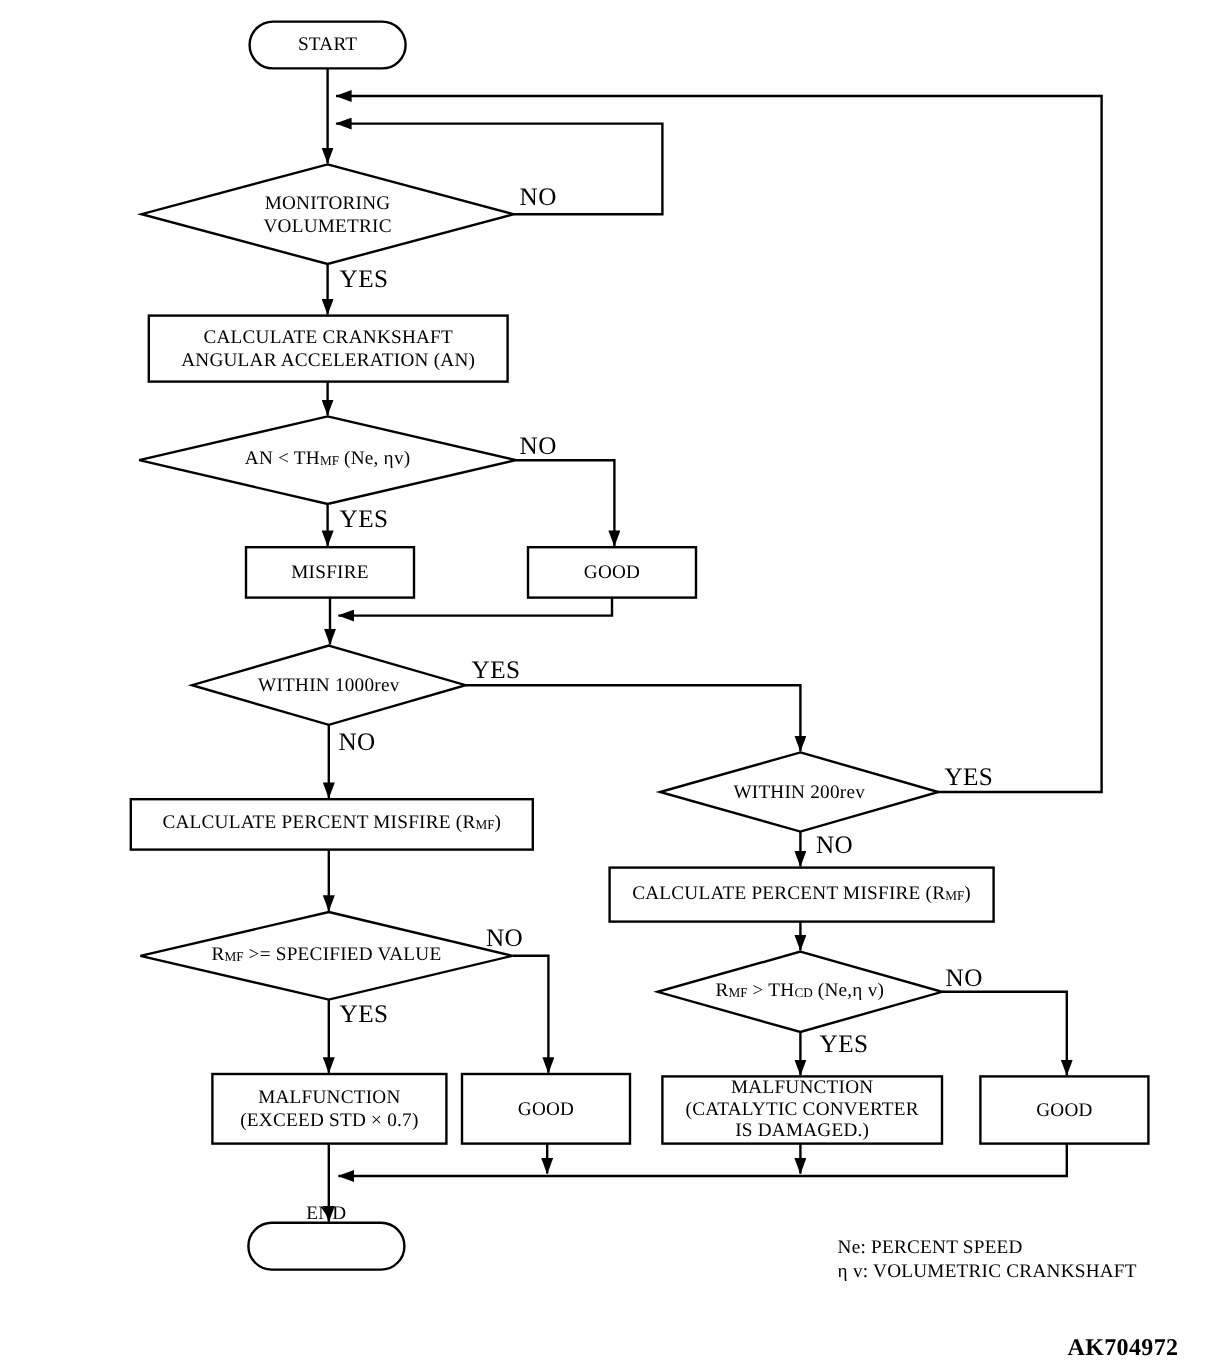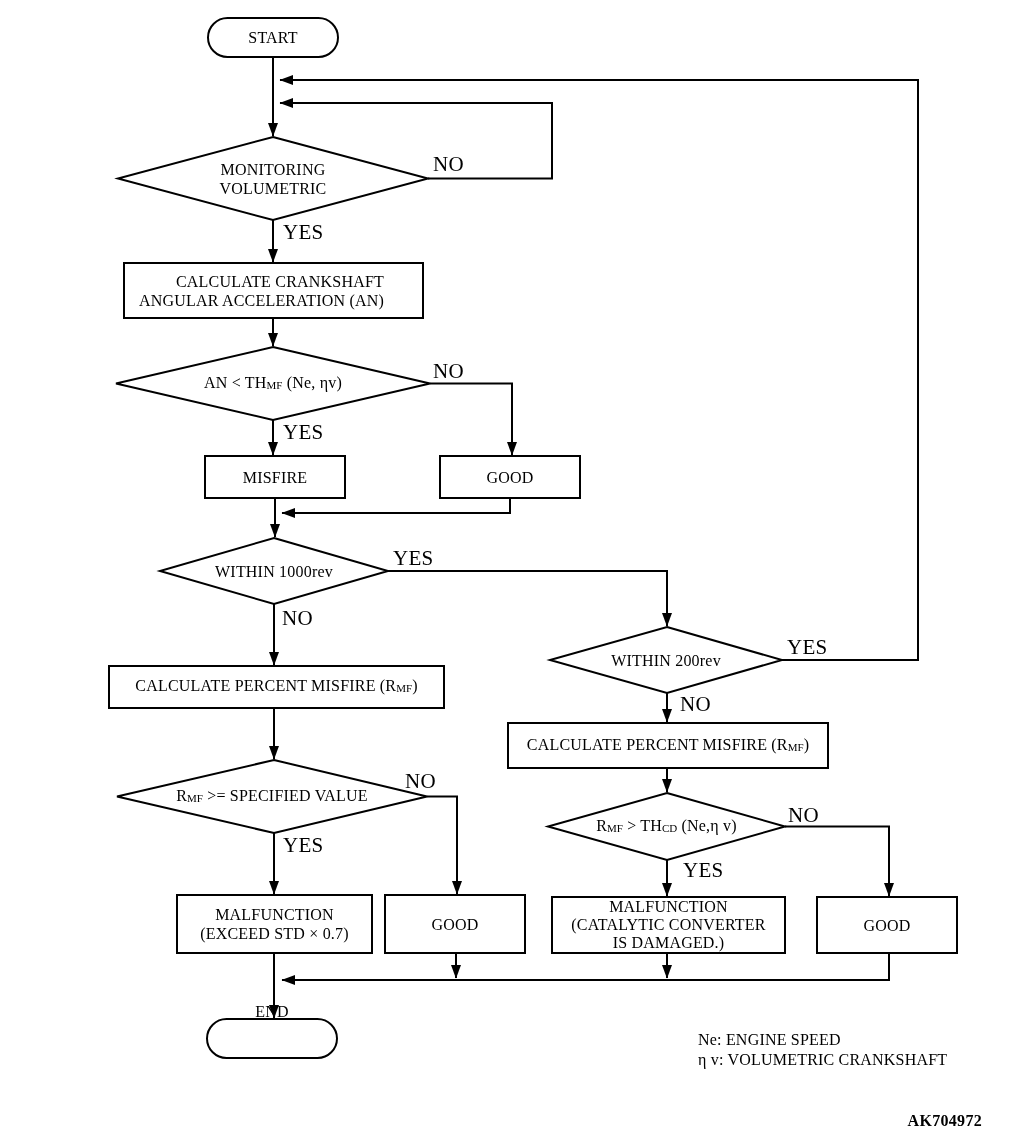--- a/index.html
+++ b/index.html
@@ -32,21 +32,21 @@
     pointer-events:none;
     white-space:nowrap;
   }
   .legend{
     position:absolute;left:698px;top:1030px;
     font-size:16px;line-height:20px;
     letter-spacing:0.2px;
   }
   .figid{
     position:absolute;right:28px;top:1112px;
-    font-size:16px;font-weight:bold;letter-spacing:0.3px;
+    font-size:20px;font-weight:bold;letter-spacing:0.3px;
   }
 </style>
 </head>
 <body>
 
 <div class="canvas">
 
   <svg class="layer" width="1010" height="1137" viewBox="0 0 1010 1137">
     <defs>
       <marker id="ah" viewBox="0 0 14 10" refX="13" refY="5" markerWidth="14" markerHeight="10" orient="auto" markerUnits="userSpaceOnUse">
@@ -104,21 +104,21 @@
     </g>
   </svg>
 
   <div class="lbl" style="left:208px;top:18px;width:130px;height:39px;">START</div>
 
   <div class="lbl" style="left:118px;top:137px;width:310px;height:83px;">
     <span><span>MONITORING</span><br>
     <span>VOLUMETRIC</span></span>
   </div>
 
-  <div class="lbl" style="left:112px;top:263px;width:299px;height:55px;text-align:right;">
+  <div class="lbl" style="left:124px;top:263px;width:299px;height:55px;">
     <span><span>CALCULATE CRANKSHAFT</span><br>
     <span>ANGULAR ACCELERATION (AN)</span></span>
   </div>
 
   <div class="lbl" style="left:116px;top:347px;width:314px;height:73px;">
     <span><span>AN &lt; TH</span><span class="sb">MF</span><span> (Ne, ηv)</span></span>
   </div>
 
   <div class="lbl" style="left:205px;top:456px;width:140px;height:42px;">MISFIRE</div>
 
@@ -168,18 +168,18 @@
   <div class="elb" style="left:393px;top:550px;">YES</div>
   <div class="elb" style="left:282px;top:610px;">NO</div>
   <div class="elb" style="left:405px;top:773px;">NO</div>
   <div class="elb" style="left:283px;top:837px;">YES</div>
   <div class="elb" style="left:787px;top:639px;">YES</div>
   <div class="elb" style="left:680px;top:696px;">NO</div>
   <div class="elb" style="left:788px;top:807px;">NO</div>
   <div class="elb" style="left:683px;top:862px;">YES</div>
 
   <div class="legend">
-    <div>Ne: ENGINE SPEED</div>
+    <div>Ne: PERCENT SPEED</div>
     <div>η v: VOLUMETRIC CRANKSHAFT</div>
   </div>
   <div class="figid">AK704972</div>
 
 </div>
 
 </body></html>

